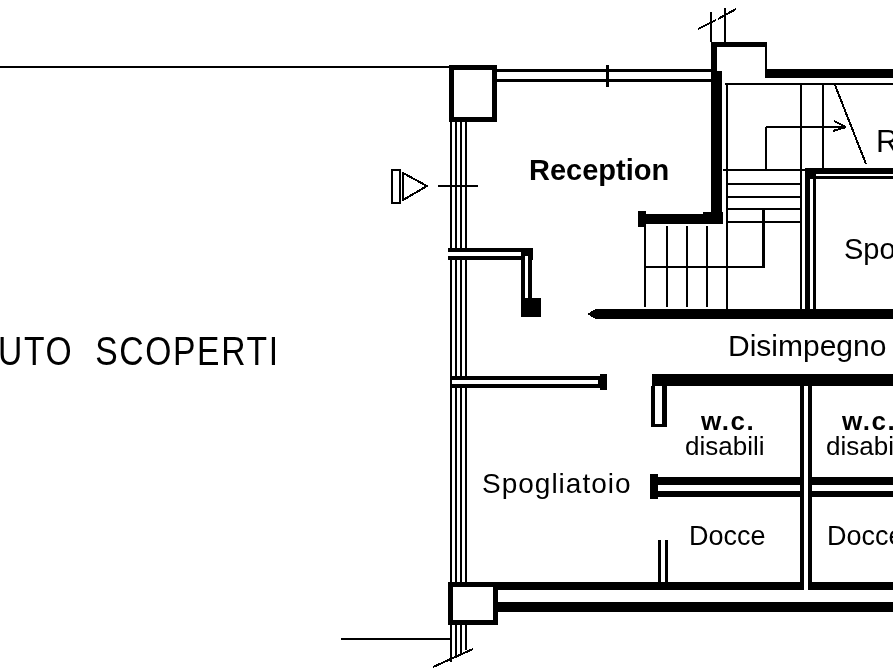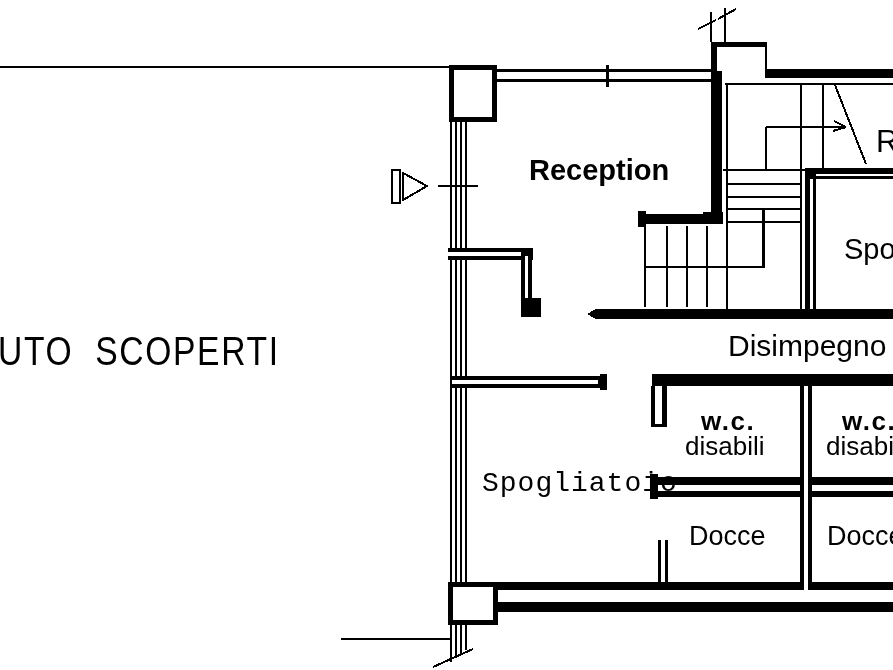--- a/index.html
+++ b/index.html
@@ -167,20 +167,20 @@
       <rect class="sym" x="392" y="170" width="8" height="33"></rect>
       <polygon class="sym" points="403,173 403,200 427,186"></polygon>
     </g>
   </svg>
 
   <div class="label big" style="left:-2px;top:331px;">UTO  SCOPERTI</div>
   <div class="label" style="left:529px;top:156px;font-size:29px;font-weight:bold;">Reception</div>
   <div class="label" style="left:876px;top:126px;font-size:31px;">R</div>
   <div class="label" style="left:844px;top:235px;font-size:29px;">Spo</div>
   <div class="label" style="left:728px;top:331px;font-size:30px;">Disimpegno</div>
-  <div class="label room" style="left:482px;top:470px;letter-spacing:1px;font-family:Liberation Mono, monospace;">Spogliatoio</div>
+  <div class="label room" style="left:482px;top:470px;letter-spacing:1px;">Spogliatoio</div>
   <div class="label bold" style="left:701px;top:408px;font-size:26px;letter-spacing:1.5px;">w.c.</div>
   <div class="label" style="left:685px;top:433px;font-size:26px;">disabili</div>
   <div class="label bold" style="left:842px;top:408px;font-size:26px;letter-spacing:1.5px;">w.c.</div>
   <div class="label" style="left:826px;top:433px;font-size:26px;">disabili</div>
   <div class="label" style="left:689px;top:523px;font-size:27px;">Docce</div>
   <div class="label" style="left:827px;top:523px;font-size:27px;">Docce</div>
 </div>
 
 </body></html>

